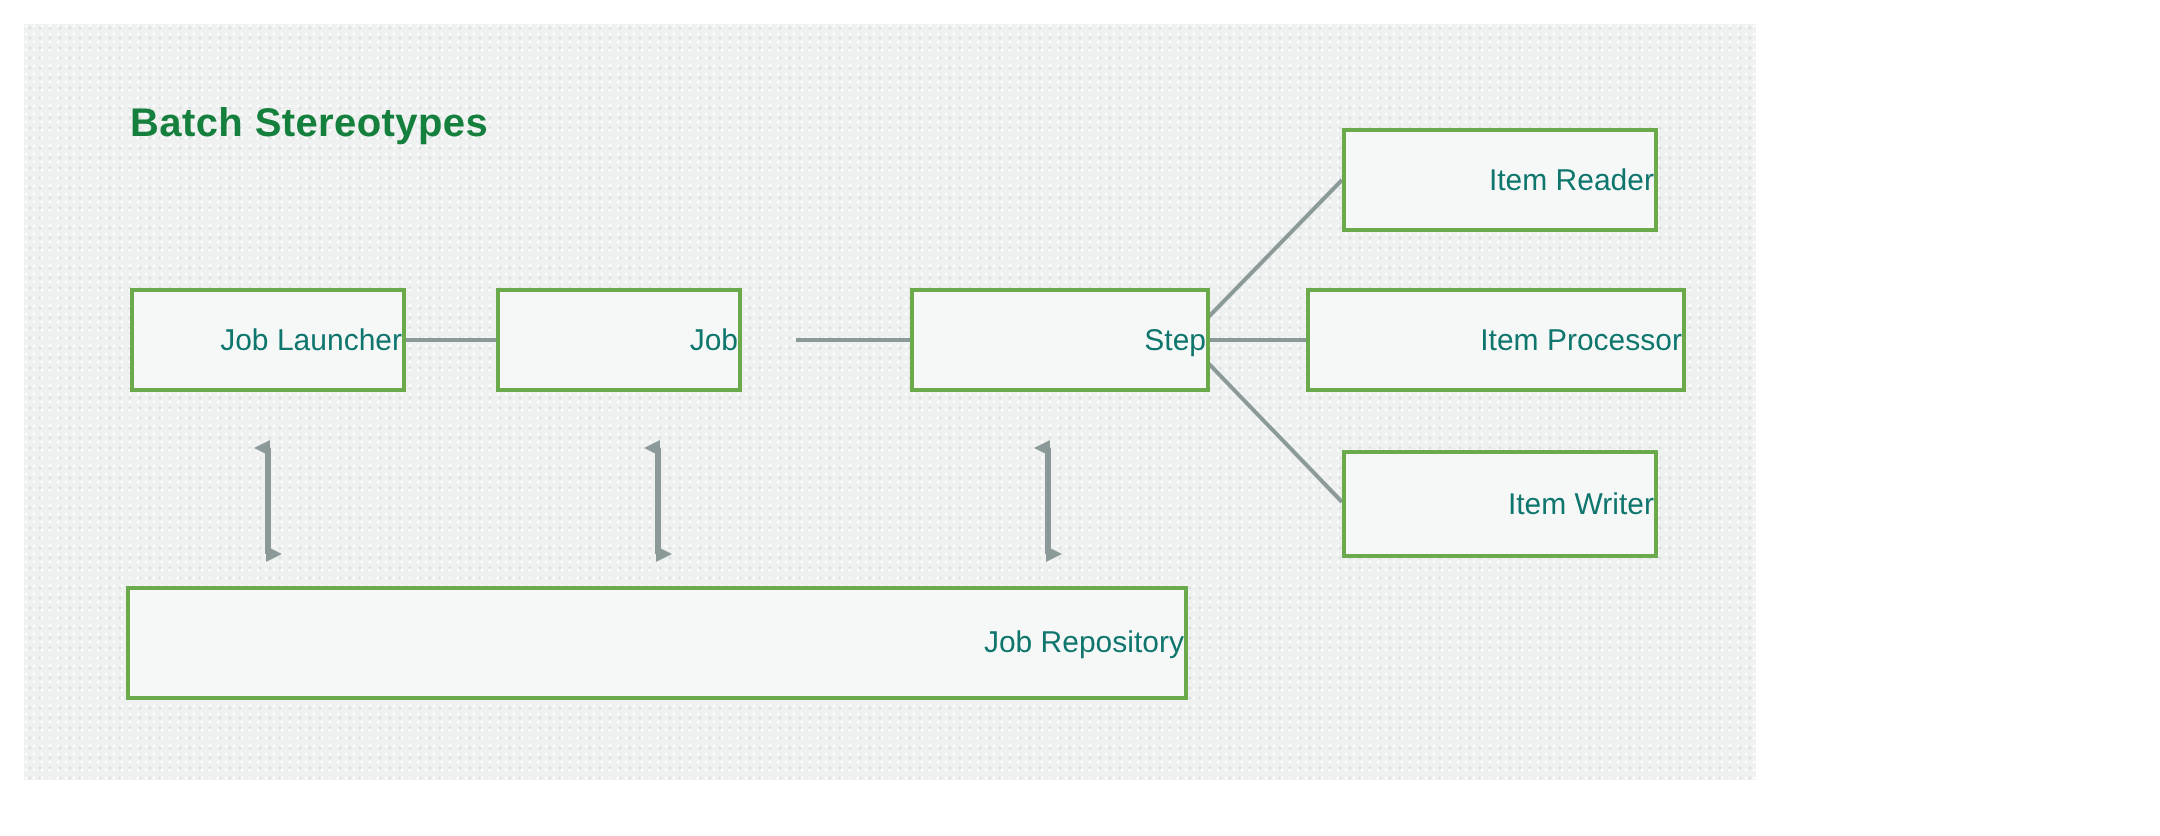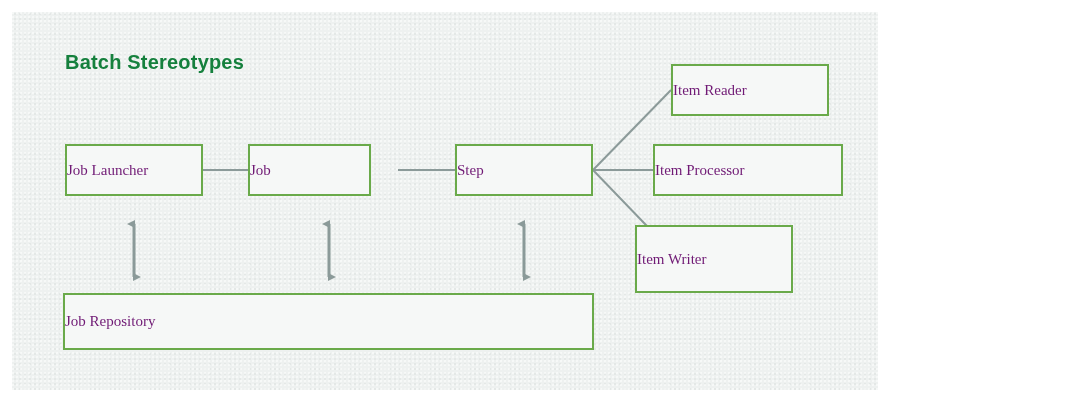--- a/index.html
+++ b/index.html
@@ -42,26 +42,25 @@
     letter-spacing: 0.2px;
     white-space: nowrap;
   }
   .node {
     position: absolute;
     box-sizing: border-box;
     border: 2px solid #6aaa4a;
     background: #f6f8f7;
     display: flex;
     align-items: center;
-    justify-content: flex-start;
-    color: #701a75;
+    justify-content: flex-end;
+    color: #0f766e;
     font-size: 15px;
     line-height: 1;
     white-space: nowrap;
-    font-family: Liberation Serif, serif;
   }
   #svg-connectors {
     position: absolute;
     left: 0;
     top: 0;
     width: 1080px;
     height: 418px;
     pointer-events: none;
   }
 </style>
@@ -94,33 +93,33 @@
   </svg>
 
   <div class="node" style="left:65px; top:144px; width:138px; height:52px;">
     <span>Job Launcher</span>
   </div>
 
   <div class="node" style="left:248px; top:144px; width:123px; height:52px;">
     <span>Job</span>
   </div>
 
-  <div class="node" style="left:455px; top:144px; width:138px; height:52px;">
+  <div class="node" style="left:455px; top:144px; width:150px; height:52px;">
     <span>Step</span>
   </div>
 
   <div class="node" style="left:671px; top:64px; width:158px; height:52px;">
     <span>Item Reader</span>
   </div>
 
   <div class="node" style="left:653px; top:144px; width:190px; height:52px;">
     <span>Item Processor</span>
   </div>
 
-  <div class="node" style="left:635px; top:225px; width:158px; height:68px;">
+  <div class="node" style="left:671px; top:225px; width:158px; height:54px;">
     <span>Item Writer</span>
   </div>
 
   <div class="node" style="left:63px; top:293px; width:531px; height:57px;">
     <span>Job Repository</span>
   </div>
 
 </div>
 
 </body></html>

